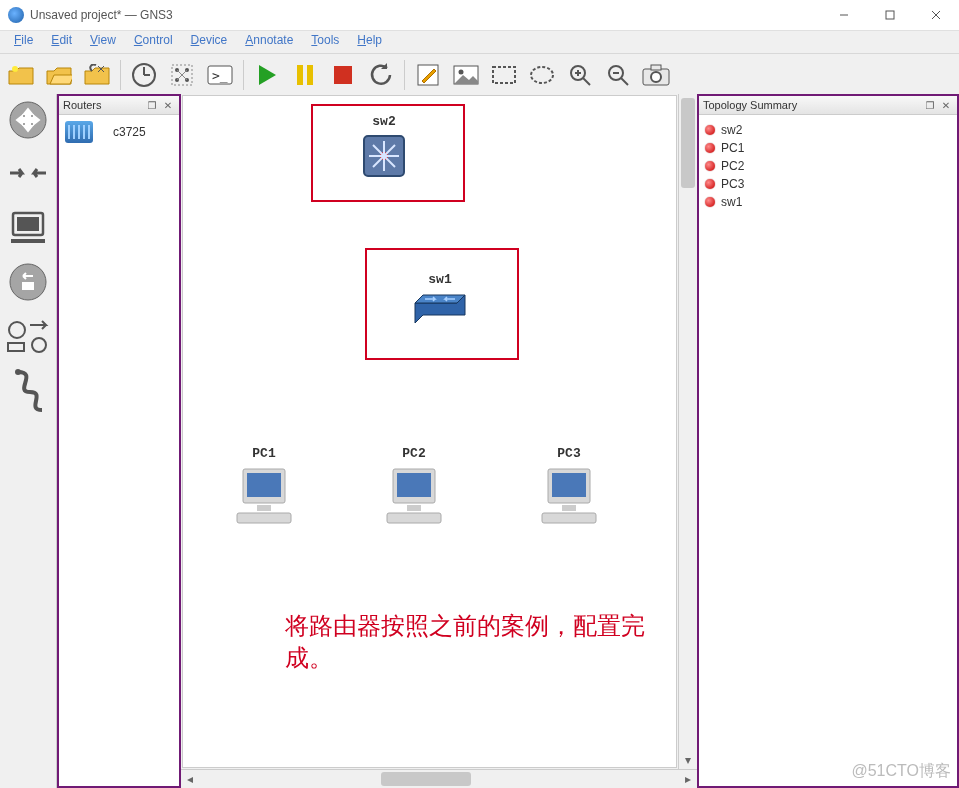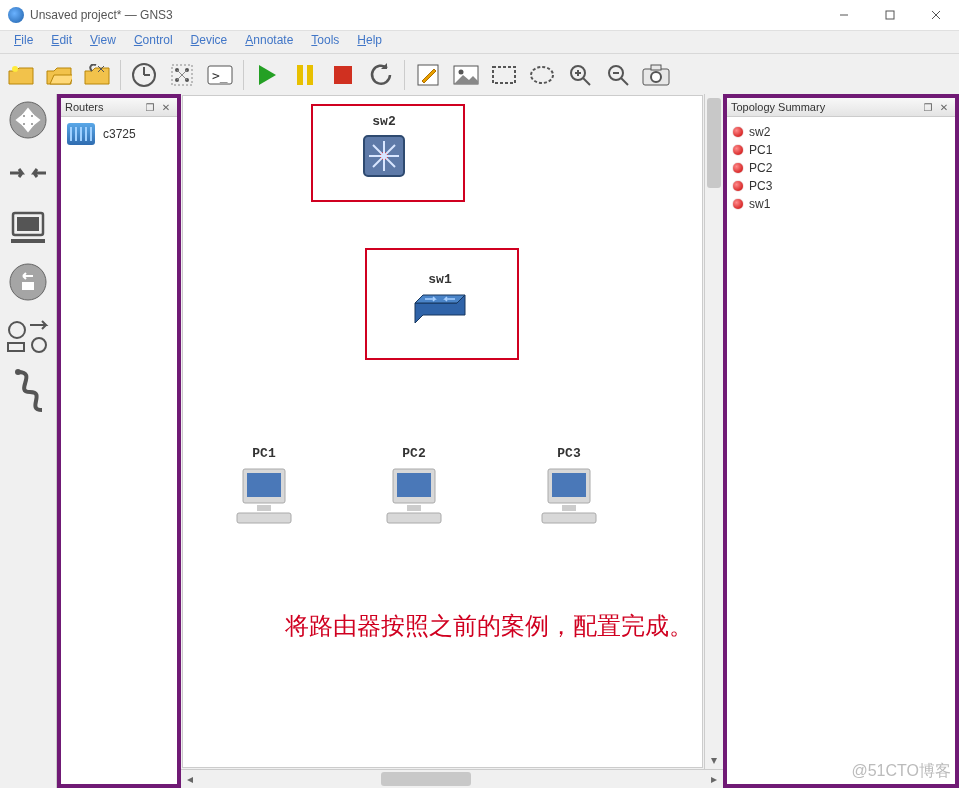--- a/index.html
+++ b/index.html
@@ -13,38 +13,38 @@
 .menubar{height:22px;display:flex;align-items:flex-start;padding:0 6px;background:#f0f0f0;gap:2px}
 .menubar .menu{padding:2px 8px;color:#4176c7}
 .menubar .menu .ul{text-decoration:underline}
 .toolbar{height:42px;display:flex;align-items:center;padding:0 4px;background:#f0f0f0;border-top:1px solid #d8d8d8;border-bottom:1px solid #d0d0d0;gap:4px}
 .tb-btn{width:34px;height:34px;display:flex;align-items:center;justify-content:center;border-radius:3px}
 .tb-sep{width:1px;height:30px;background:#ccc;margin:0 2px}
 .body{position:absolute;left:0;right:0;top:94px;bottom:0;display:flex}
 .dev-toolbar{width:56px;background:#f0f0f0;border-right:1px solid #ccc;display:flex;flex-direction:column;align-items:center;padding-top:4px;gap:10px}
 .dev-btn{width:44px;height:44px;display:flex;align-items:center;justify-content:center}
 .dev-btn img,.dev-btn svg{pointer-events:none}
-.panel{background:#f0f0f0;border:4px solid #701a75;display:flex;flex-direction:column;box-sizing:border-box}
+.panel{background:#f0f0f0;border:2px solid #701a75;display:flex;flex-direction:column;box-sizing:border-box}
 .panel-hdr{height:18px;background:linear-gradient(#f8f8f8,#e4e4e4);border-bottom:1px solid #ccc;display:flex;align-items:center;padding:0 4px;font-size:11px;color:#333}
 .panel-hdr .spacer{flex:1}
 .panel-hdr .pbtn{width:14px;height:14px;display:flex;align-items:center;justify-content:center;color:#666;font-size:10px;margin-left:2px}
 .routers{width:124px}
 .routers-body{flex:1;background:#fff;padding:6px}
-.router-item{display:flex;align-items:center;gap:8px}
+.router-item{display:flex;align-items:center;gap:20px}
 .router-thumb{width:28px;height:22px;background:linear-gradient(#5aa8e8,#2f6cb0);border-radius:3px;position:relative}
 .router-thumb::after{content:"";position:absolute;inset:4px 3px;background:repeating-linear-gradient(90deg,#9fd0ff 0 2px,transparent 2px 5px)}
 .canvas-wrap{flex:1;display:flex;flex-direction:column;background:#f0f0f0}
 .canvas{flex:1;background:#fff;margin:1px;border:1px solid #ccc;position:relative;overflow:hidden}
 .hsb{height:18px;background:#f0f0f0;border-top:1px solid #ccc;position:relative}
 .hsb .thumb{position:absolute;left:200px;width:90px;top:2px;bottom:2px;background:#c8c8c8;border-radius:3px}
 .hsb .arrow{position:absolute;top:0;bottom:0;width:18px;display:flex;align-items:center;justify-content:center;color:#666}
 .vsb{width:18px;background:#f0f0f0;border-left:1px solid #ccc;position:relative}
 .vsb .thumb{position:absolute;top:4px;height:90px;left:2px;right:2px;background:#c8c8c8;border-radius:3px}
 .vsb .arrow{position:absolute;left:0;right:0;height:18px;display:flex;align-items:center;justify-content:center;color:#666}
-.topo{width:236px}
+.topo{width:262px}
 .topo-body{flex:1;background:#fff;padding:6px}
 .topo-item{display:flex;align-items:center;gap:6px;height:18px}
 .led{width:10px;height:10px;border-radius:50%;background:radial-gradient(circle at 35% 35%,#ff8a8a,#c80000);box-shadow:0 0 1px #800}
 .node{position:absolute;display:flex;flex-direction:column;align-items:center}
 .node-label{font-family:"Courier New",monospace;font-weight:bold;font-size:13px;margin-bottom:4px}
 .redbox{position:absolute;border:2px solid #d00020}
 .annot{position:absolute;color:#d00020;font-size:24px;font-family:"SimSun","宋体",serif}
 .watermark{position:absolute;right:8px;bottom:6px;color:#bbb;font-size:16px}
 
 .sw-router{width:46px;height:46px}

